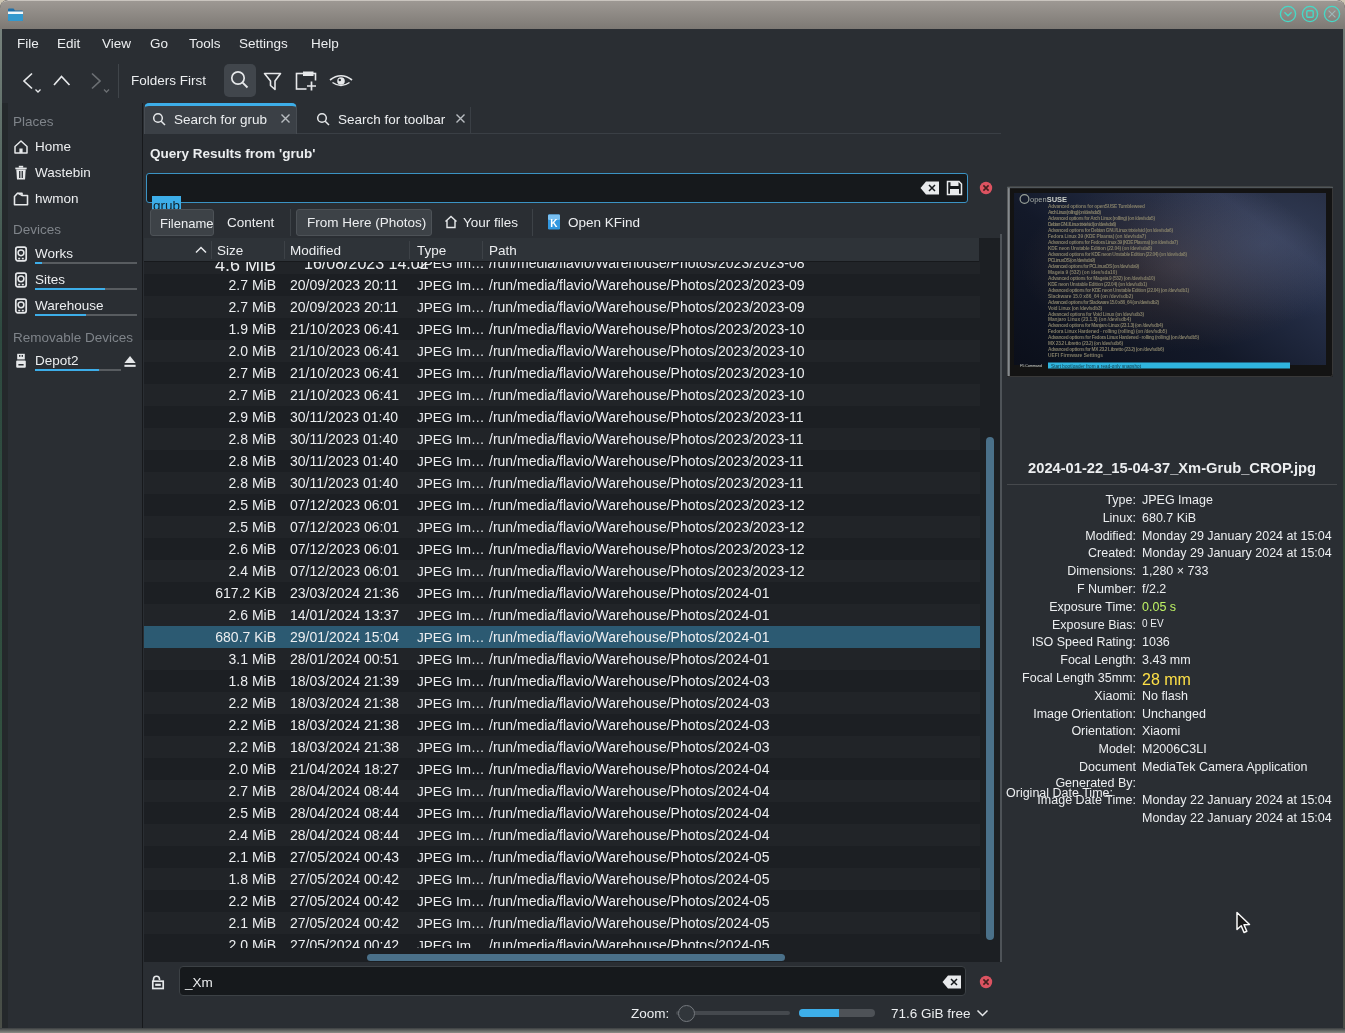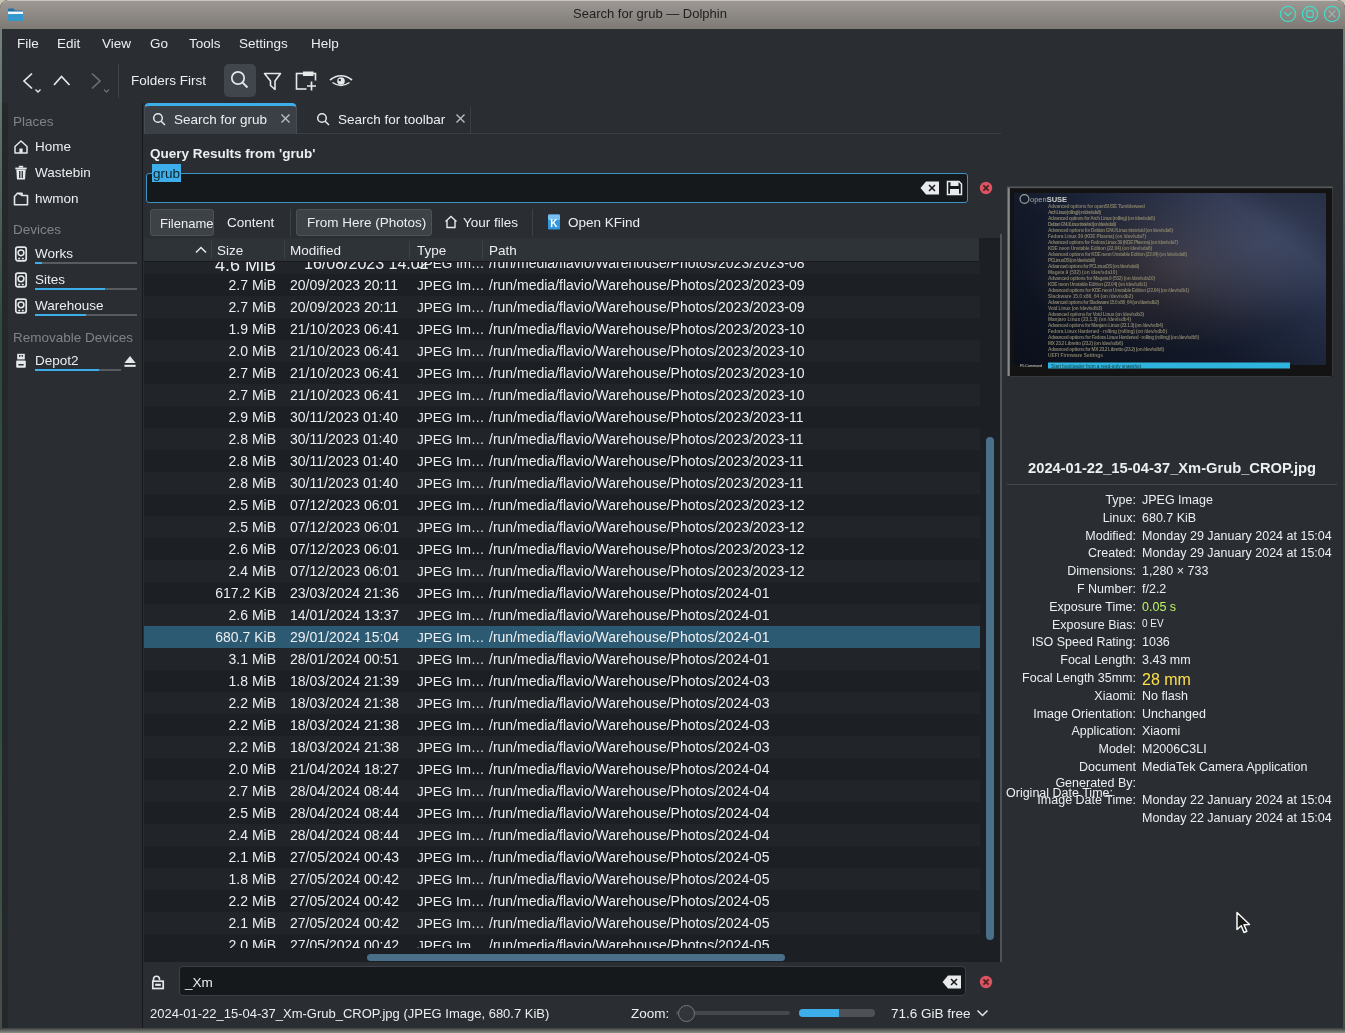--- a/index.html
+++ b/index.html
@@ -7,21 +7,20 @@
 .t13{font-size:13.5px;color:#eceef0;white-space:nowrap}
 svg{display:block}
 </style></head><body>
 <div id="win">
 <div class="abs" style="left:0;top:0;width:1345px;height:29px;background:linear-gradient(#9d9893,#7d7974);border-radius:8px 8px 0 0;border-top:1px solid #c9c4be"></div>
 <svg class="abs" style="left:7px;top:6px" width="17" height="17" viewBox="0 0 17 17">
       <path d="M1 3.5 Q1 2.5 2 2.5 L6.5 2.5 L8 4.5 L15 4.5 Q16 4.5 16 5.5 L16 14 Q16 15 15 15 L2 15 Q1 15 1 14 Z" fill="#1f6fa8"></path>
       <path d="M1 5.5 L16 5.5 L16 8 L1 8 Z" fill="#f2f6f8"></path>
       <path d="M1 8 L16 8 L16 14 Q16 15 15 15 L2 15 Q1 15 1 14 Z" fill="#3498cd"></path>
     </svg>
-<div class="abs" style="left:0;top:6px;width:1300px;text-align:center;font-size:13px;color:#1d1f21">Search for grub — Dolphin</div>
 <svg class="abs" style="left:1279px;top:5px" width="18" height="18" viewBox="0 0 18 18">
 <circle cx="9" cy="9" r="7.6" fill="none" stroke="#47d8c6" stroke-width="1.4"></circle>
 <path d="M5.4 7.2 L9 10.8 L12.6 7.2" fill="none" stroke="#47d8c6" stroke-width="1.4"></path>
 </svg>
 <svg class="abs" style="left:1301px;top:5px" width="18" height="18" viewBox="0 0 18 18">
 <circle cx="9" cy="9" r="7.6" fill="none" stroke="#47d8c6" stroke-width="1.4"></circle>
 <rect x="5.8" y="5.8" width="6.4" height="6.4" rx="1" fill="none" stroke="#47d8c6" stroke-width="1.4"></rect>
 </svg>
 <svg class="abs" style="left:1323px;top:5px" width="18" height="18" viewBox="0 0 18 18">
 <circle cx="9" cy="9" r="7.6" fill="none" stroke="#47d8c6" stroke-width="1.4"></circle>
@@ -136,21 +135,21 @@
 <svg class="abs" style="left:316px;top:112px" width="15" height="15" viewBox="0 0 15 15">
       <circle cx="6" cy="6" r="4.3" fill="none" stroke="#e6e8ea" stroke-width="1.5"></circle>
       <line x1="9.2" y1="9.2" x2="13" y2="13" stroke="#e6e8ea" stroke-width="1.5"></line>
     </svg>
 <div class="abs t13" style="left:338px;top:112px">Search for toolbar</div>
 <svg class="abs" style="left:455px;top:113px" width="11" height="11" viewBox="0 0 11 11">
       <path d="M1.5 1.5 L9.5 9.5 M9.5 1.5 L1.5 9.5" stroke="#b9bdc1" stroke-width="1.4"></path>
     </svg>
 <div class="abs t13" style="left:150px;top:146px;font-weight:bold;font-size:13.5px">Query Results from 'grub'</div>
 <div class="abs" style="left:146px;top:173px;width:822px;height:30px;background:#16191c;border:1.5px solid #3b93c4;border-radius:3px"></div>
-<div class="abs" style="left:152px;top:164px;background:#3daee9;padding:0 1px"><span class="t13" style="color:#10232c">grub</span></div>
+<div class="abs" style="left:152px;top:196px;background:#3daee9;padding:0 1px"><span class="t13" style="color:#10232c">grub</span></div>
 <svg class="abs" style="left:919px;top:180px" width="22" height="16" viewBox="0 0 22 16">
       <path d="M7 1.5 L20 1.5 L20 14.5 L7 14.5 L1.5 8 Z" fill="#e8eaec"></path>
       <path d="M10 5 L16 11 M16 5 L10 11" stroke="#16191c" stroke-width="1.5"></path>
     </svg>
 <svg class="abs" style="left:946px;top:180px" width="17" height="16" viewBox="0 0 17 16">
       <path d="M1.5 1.5 L13 1.5 L15.5 4 L15.5 14.5 L1.5 14.5 Z" fill="none" stroke="#e8eaec" stroke-width="1.5"></path>
       <rect x="4.5" y="1.5" width="8" height="4.5" fill="#e8eaec"></rect>
       <rect x="4" y="9" width="9" height="5.5" fill="#e8eaec"></rect>
     </svg>
 <svg class="abs" style="left:979px;top:181px" width="14" height="14" viewBox="0 0 14 14">
@@ -391,21 +390,20 @@
 <div class="abs" style="left:179px;top:966px;width:787px;height:30px;background:#16191c;border:1px solid #3c4145;border-radius:4px"></div>
 <div class="abs t13" style="left:185px;top:975px">_Xm</div>
 <svg class="abs" style="left:941px;top:974px" width="22" height="16" viewBox="0 0 22 16">
       <path d="M7 1.5 L20 1.5 L20 14.5 L7 14.5 L1.5 8 Z" fill="#e8eaec"></path>
       <path d="M10 5 L16 11 M16 5 L10 11" stroke="#16191c" stroke-width="1.5"></path>
     </svg>
 <svg class="abs" style="left:979px;top:975px" width="14" height="14" viewBox="0 0 14 14">
       <circle cx="7" cy="7" r="6.2" fill="#dc5361"></circle>
       <path d="M4.4 4.4 L9.6 9.6 M9.6 4.4 L4.4 9.6" stroke="#42201f" stroke-width="1.6"></path>
     </svg>
-<div class="abs t13" style="left:150px;top:1006px;font-size:13px">2024-01-22_15-04-37_Xm-Grub_CROP.jpg (JPEG Image, 680.7 KiB)</div>
 <div class="abs t13" style="left:631px;top:1006px">Zoom:</div>
 <div class="abs" style="left:676px;top:1011px;width:114px;height:4px;background:#45494e;border-radius:2px"></div>
 <div class="abs" style="left:678px;top:1005px;width:17px;height:17px;border-radius:50%;background:#31363b;border:1px solid #75797e"></div>
 <div class="abs" style="left:799px;top:1009px;width:76px;height:8px;background:#4e5257;border-radius:4px"></div>
 <div class="abs" style="left:799px;top:1009px;width:40px;height:8px;background:#3daee9;border-radius:4px 0 0 4px"></div>
 <div class="abs t13" style="left:891px;top:1006px">71.6 GiB free</div>
 <svg class="abs" style="left:976px;top:1009px" width="13" height="9" viewBox="0 0 13 9">
       <path d="M1.5 1.5 L6.5 6.5 L11.5 1.5" fill="none" stroke="#e6e8ea" stroke-width="1.5"></path>
     </svg>
 <div class="abs" style="left:1001px;top:103px;width:344px;height:925px;background:#2a2e33"></div>
@@ -488,21 +486,21 @@
 <div class="abs" style="left:1006px;top:635.3999999999997px;width:130px;text-align:right;font-size:12.5px;color:#eceef0;white-space:nowrap">ISO Speed Rating:</div>
 <div class="abs" style="left:1142px;top:635.3999999999997px;font-size:12.5px;color:#eceef0;white-space:nowrap">1036</div>
 <div class="abs" style="left:1006px;top:653.1999999999997px;width:130px;text-align:right;font-size:12.5px;color:#eceef0;white-space:nowrap">Focal Length:</div>
 <div class="abs" style="left:1142px;top:653.1999999999997px;font-size:12.5px;color:#eceef0;white-space:nowrap">3.43 mm</div>
 <div class="abs" style="left:1006px;top:670.9999999999997px;width:130px;text-align:right;font-size:12.5px;color:#eceef0;white-space:nowrap">Focal Length 35mm:</div>
 <div class="abs" style="left:1142px;top:670.9999999999997px;font-size:16px;color:#fde047;white-space:nowrap">28 mm</div>
 <div class="abs" style="left:1006px;top:688.7999999999996px;width:130px;text-align:right;font-size:12.5px;color:#eceef0;white-space:nowrap">Xiaomi:</div>
 <div class="abs" style="left:1142px;top:688.7999999999996px;font-size:12.5px;color:#eceef0;white-space:nowrap">No flash</div>
 <div class="abs" style="left:1006px;top:706.5999999999996px;width:130px;text-align:right;font-size:12.5px;color:#eceef0;white-space:nowrap">Image Orientation:</div>
 <div class="abs" style="left:1142px;top:706.5999999999996px;font-size:12.5px;color:#eceef0;white-space:nowrap">Unchanged</div>
-<div class="abs" style="left:1006px;top:724.3999999999995px;width:130px;text-align:right;font-size:12.5px;color:#eceef0;white-space:nowrap">Application:</div>
+<div class="abs" style="left:1006px;top:724.3999999999995px;width:130px;text-align:right;font-size:12.5px;color:#eceef0;white-space:nowrap">Orientation:</div>
 <div class="abs" style="left:1142px;top:724.3999999999995px;font-size:12.5px;color:#eceef0;white-space:nowrap">Xiaomi</div>
 <div class="abs" style="left:1006px;top:742.1999999999995px;width:130px;text-align:right;font-size:12.5px;color:#eceef0;white-space:nowrap">Model:</div>
 <div class="abs" style="left:1142px;top:742.1999999999995px;font-size:12.5px;color:#eceef0;white-space:nowrap">M2006C3LI</div>
 <div class="abs" style="left:1006px;top:759.9999999999994px;width:130px;text-align:right;font-size:12.5px;color:#eceef0;line-height:15.5px">Document Generated&nbsp;By:</div>
 <div class="abs" style="left:1142px;top:759.9999999999994px;font-size:12.5px;color:#eceef0;white-space:nowrap">MediaTek Camera Application</div>
 <div class="abs" style="left:1006px;top:793.3999999999994px;width:130px;text-align:right;font-size:12.5px;color:#eceef0;white-space:nowrap">Image Date Time:</div>
 <div class="abs" style="left:1142px;top:793.3999999999994px;font-size:12.5px;color:#eceef0;white-space:nowrap">Monday 22 January 2024 at 15:04</div>
 <div class="abs" style="left:1006px;top:786px;width:130px;text-align:left;font-size:12.5px;color:#eceef0;white-space:nowrap">Original Date Time:</div>
 <div class="abs" style="left:1142px;top:811.1999999999994px;font-size:12.5px;color:#eceef0;white-space:nowrap">Monday 22 January 2024 at 15:04</div>
 <div class="abs" style="left:0;top:1028px;width:1345px;height:5px;background:linear-gradient(#3a3e40,#8d8d86)"></div>

